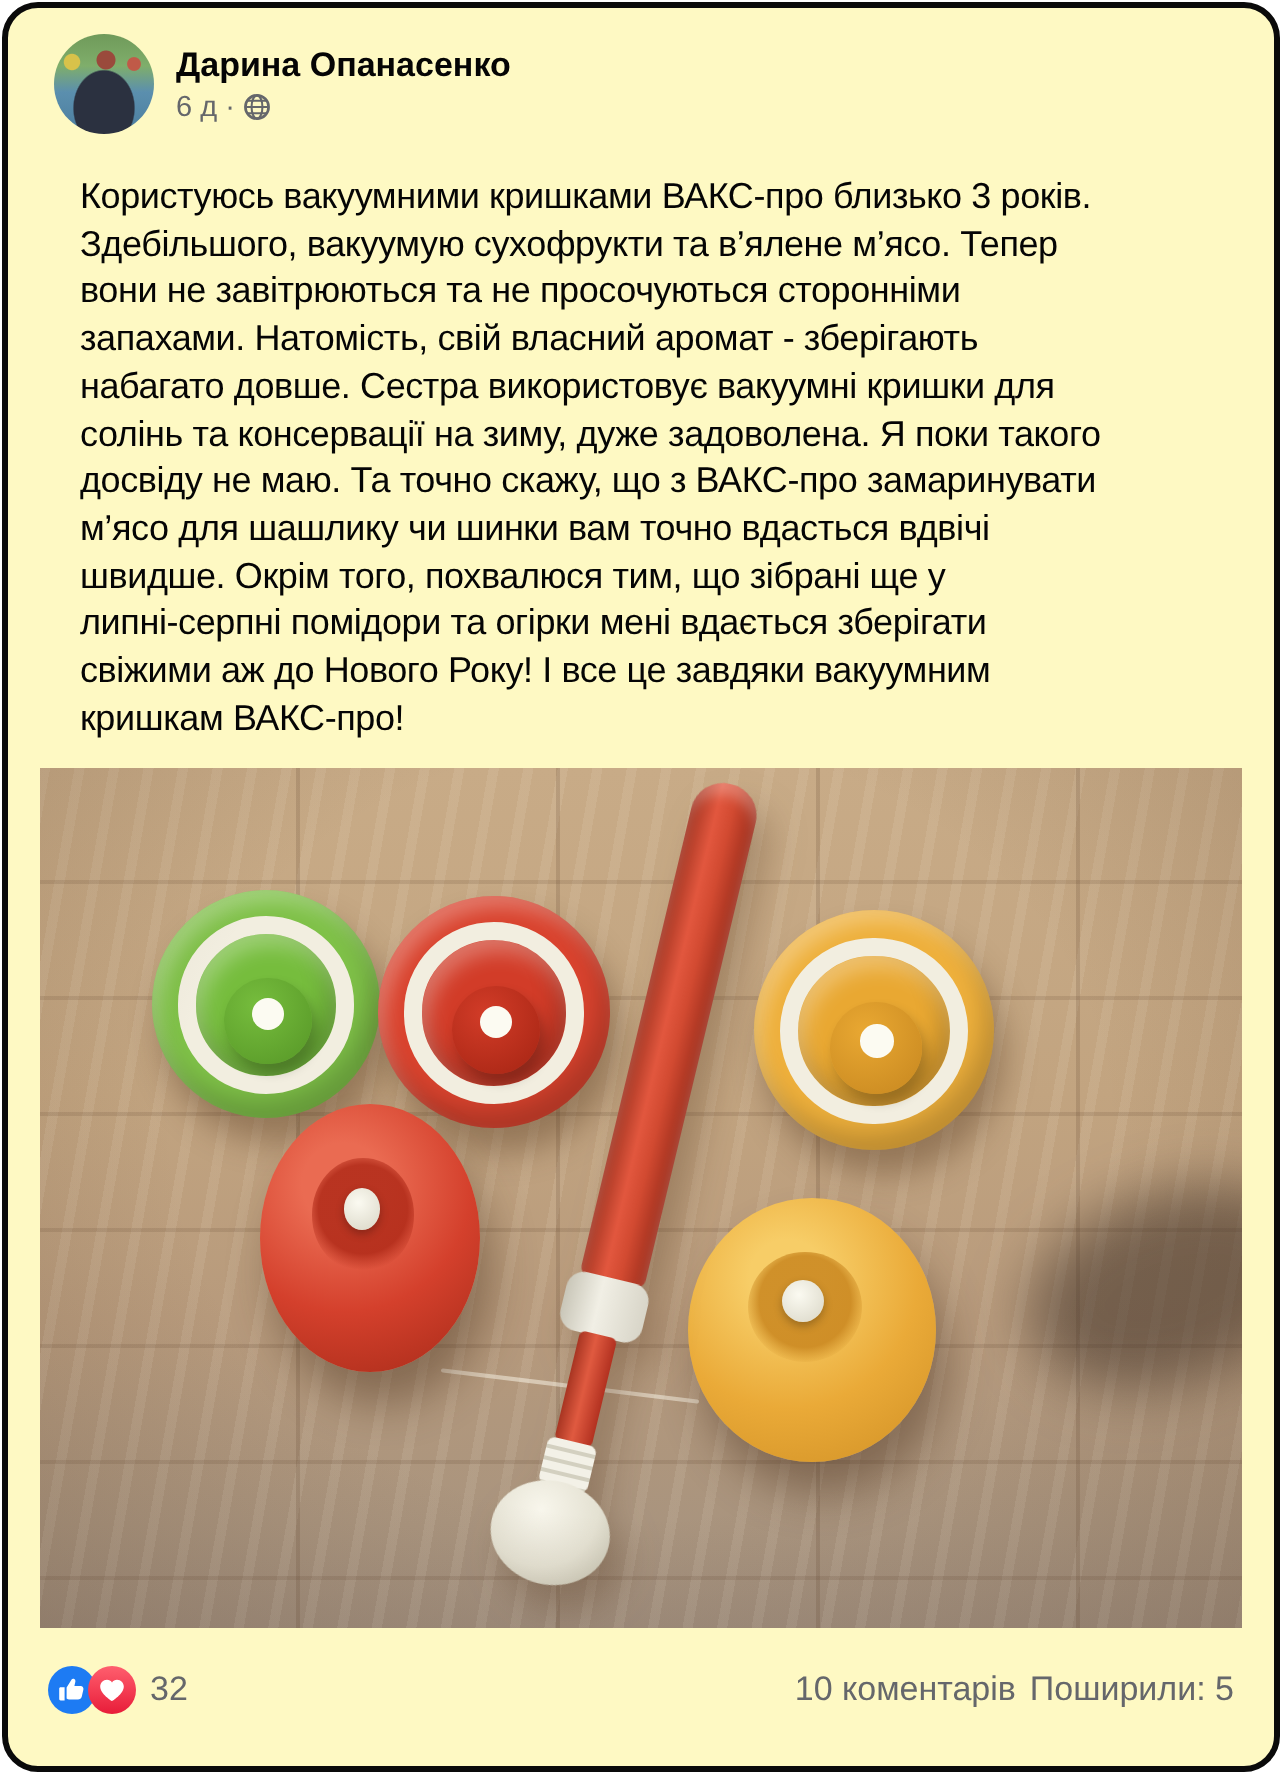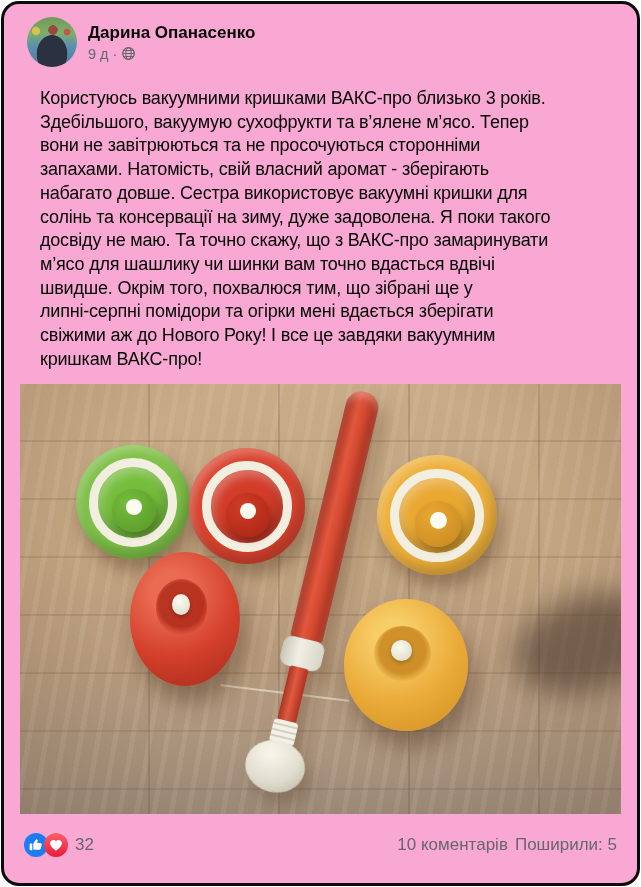--- a/index.html
+++ b/index.html
@@ -1,17 +1,17 @@
 <!DOCTYPE html>
 <html><head>
 <meta charset="utf-8">
 <style>
   html,body{margin:0;padding:0;background:#ffffff;width:641px;height:887px;
     font-family:"Liberation Sans","DejaVu Sans",sans-serif;-webkit-font-smoothing:antialiased;}
-  .card{position:absolute;left:1px;top:1px;width:633px;height:879px;background:#f9a8d4;
+  .card{position:absolute;left:1px;top:1px;width:633px;height:879px;background:#fef9c3;
     border:3px solid #0a0a0a;border-radius:18px;overflow:hidden;}
   
   .header{display:flex;align-items:center;margin:13px 20px 0 23px;}
   .avatar{width:50px;height:50px;border-radius:50%;flex:0 0 auto;overflow:hidden;
     background:
       radial-gradient(circle at 52% 26%, #9a4a3c 0 10%, transparent 11%),
       radial-gradient(circle at 18% 28%, #d8c24a 0 7%, transparent 8%),
       radial-gradient(circle at 80% 30%, #c05a48 0 6%, transparent 7%),
       radial-gradient(ellipse 34% 42% at 50% 74%, #2b3140 0 88%, transparent 92%),
       linear-gradient(180deg,#6f9a5a 0%,#7fae6b 32%,#5b8fae 58%,#4b7d9e 100%);}
@@ -78,21 +78,21 @@
 </head>
 <body>
 
 <div class="card">
 
   <div class="header">
     <div class="avatar"></div>
     <div class="h-text">
       <div class="author">Дарина Опанасенко</div>
       <div class="meta">
-        <span>9 д</span>
+        <span>6 д</span>
         <span>·</span>
         <span class="globe">
           <svg viewBox="0 0 16 16" width="15" height="15" fill="none" stroke="#65676b">
             <circle cx="8" cy="8" r="6.2" stroke-width="1.4"></circle>
             <ellipse cx="8" cy="8" rx="2.9" ry="6.2" stroke-width="1.1"></ellipse>
             <path d="M1.8 8h12.4M2.7 4.7h10.6M2.7 11.3h10.6" stroke-width="1.1"></path>
           </svg>
         </span>
       </div>
     </div>

